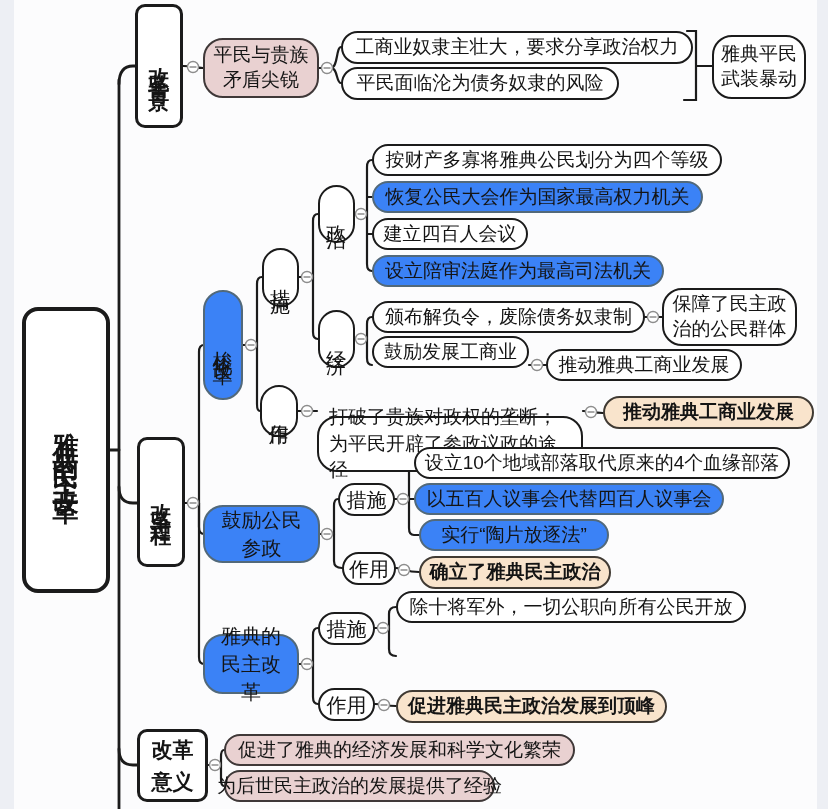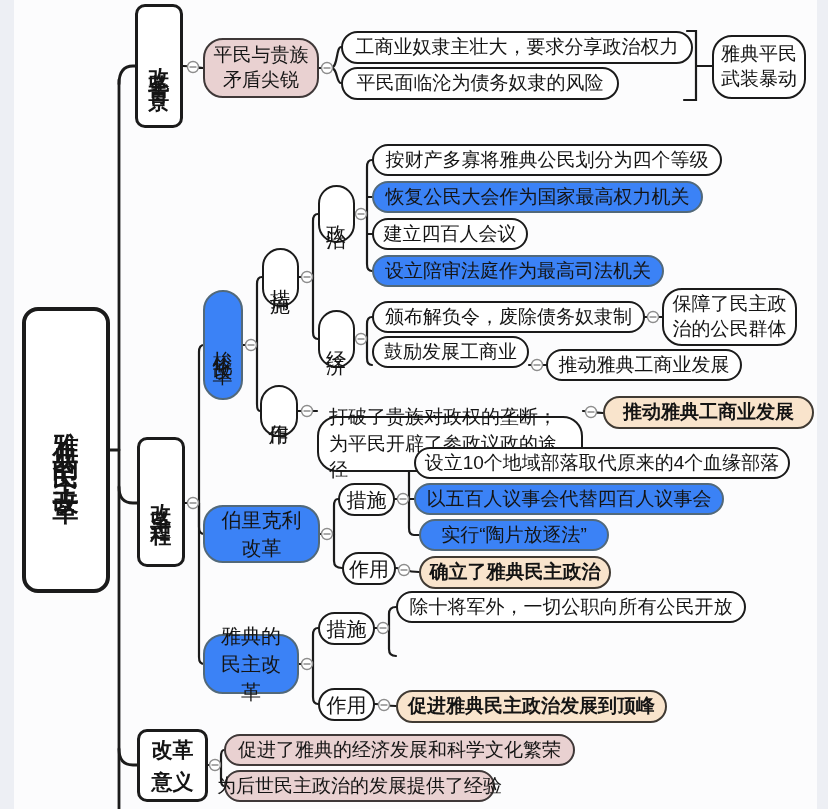--- a/index.html
+++ b/index.html
@@ -155,21 +155,21 @@
   <div class="node" style="left:662px;top:288px;width:135px;height:58px;padding:2px 6px">保障了民主政治的公民群体</div>
   <div class="node one" style="left:372px;top:336px;width:157px;height:32px">鼓励发展工商业</div>
   <div class="node one" style="left:546px;top:349px;width:196px;height:32px">推动雅典工商业发展</div>
   <div class="node v sub-tight" style="left:260px;top:385px;width:38px;height:52px">作用</div>
   <div class="node l2" style="left:317px;top:383px;width:266px;height:56px">
     <span>打破了贵族对政权的垄断；</span>
     <span>为平民开辟了参政议政的途径</span>
   </div>
   <div class="node one orange" style="left:603px;top:396px;width:211px;height:33px">推动雅典工商业发展</div>
 
-  <div class="node blue parent-h" style="left:203px;top:505px;width:117px;height:58px">伯里克利改革</div>
+  <div class="node blue parent-h" style="left:203px;top:505px;width:117px;height:58px">鼓励公民参政</div>
   <div class="node one parent-h" style="left:338px;top:483px;width:57px;height:33px">措施</div>
   <div class="node one parent-h" style="left:342px;top:552px;width:54px;height:33px">作用</div>
   <div class="node one" style="left:414px;top:447px;width:376px;height:32px">设立10个地域部落取代原来的4个血缘部落</div>
   <div class="node one blue" style="left:414px;top:483px;width:310px;height:32px">以五百人议事会代替四百人议事会</div>
   <div class="node one blue" style="left:419px;top:519px;width:190px;height:32px">实行“陶片放逐法”</div>
   <div class="node one orange" style="left:419px;top:556px;width:192px;height:33px">确立了雅典民主政治</div>
 
   <div class="node blue parent-h" style="left:203px;top:634px;width:96px;height:60px">雅典的民主改革</div>
   <div class="node one parent-h" style="left:318px;top:612px;width:57px;height:33px">措施</div>
   <div class="node one parent-h" style="left:318px;top:688px;width:57px;height:33px">作用</div>

